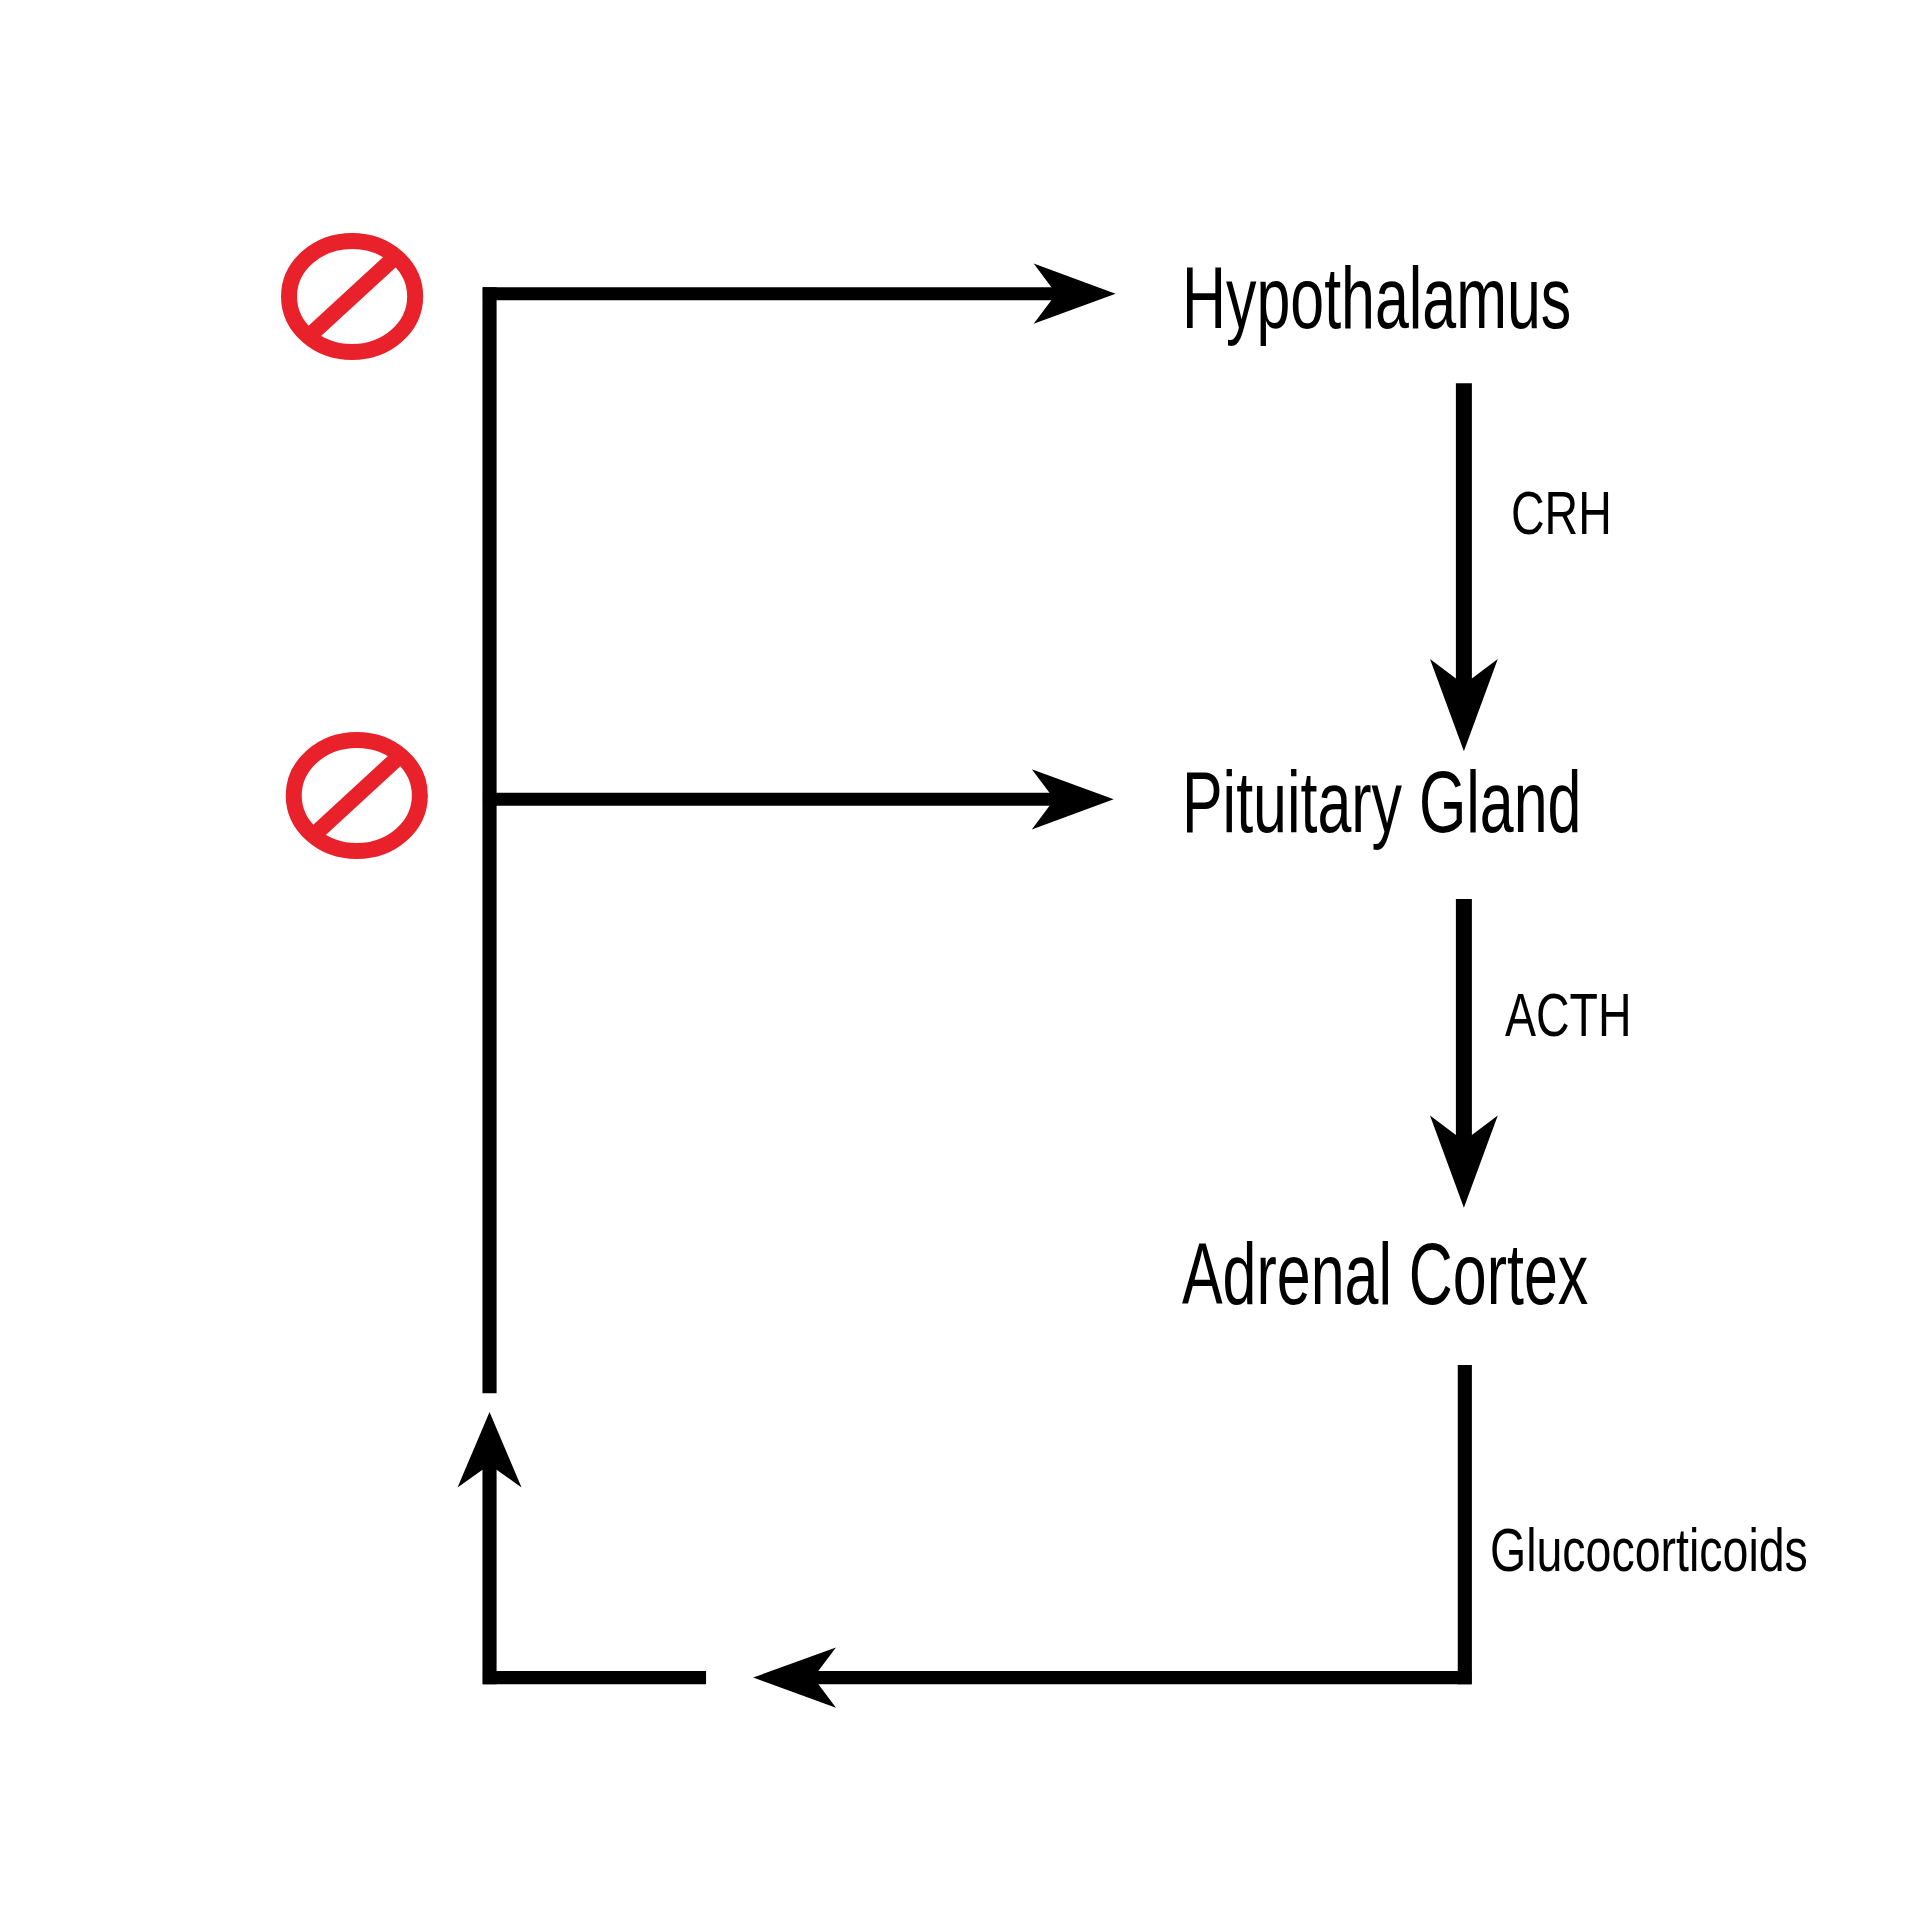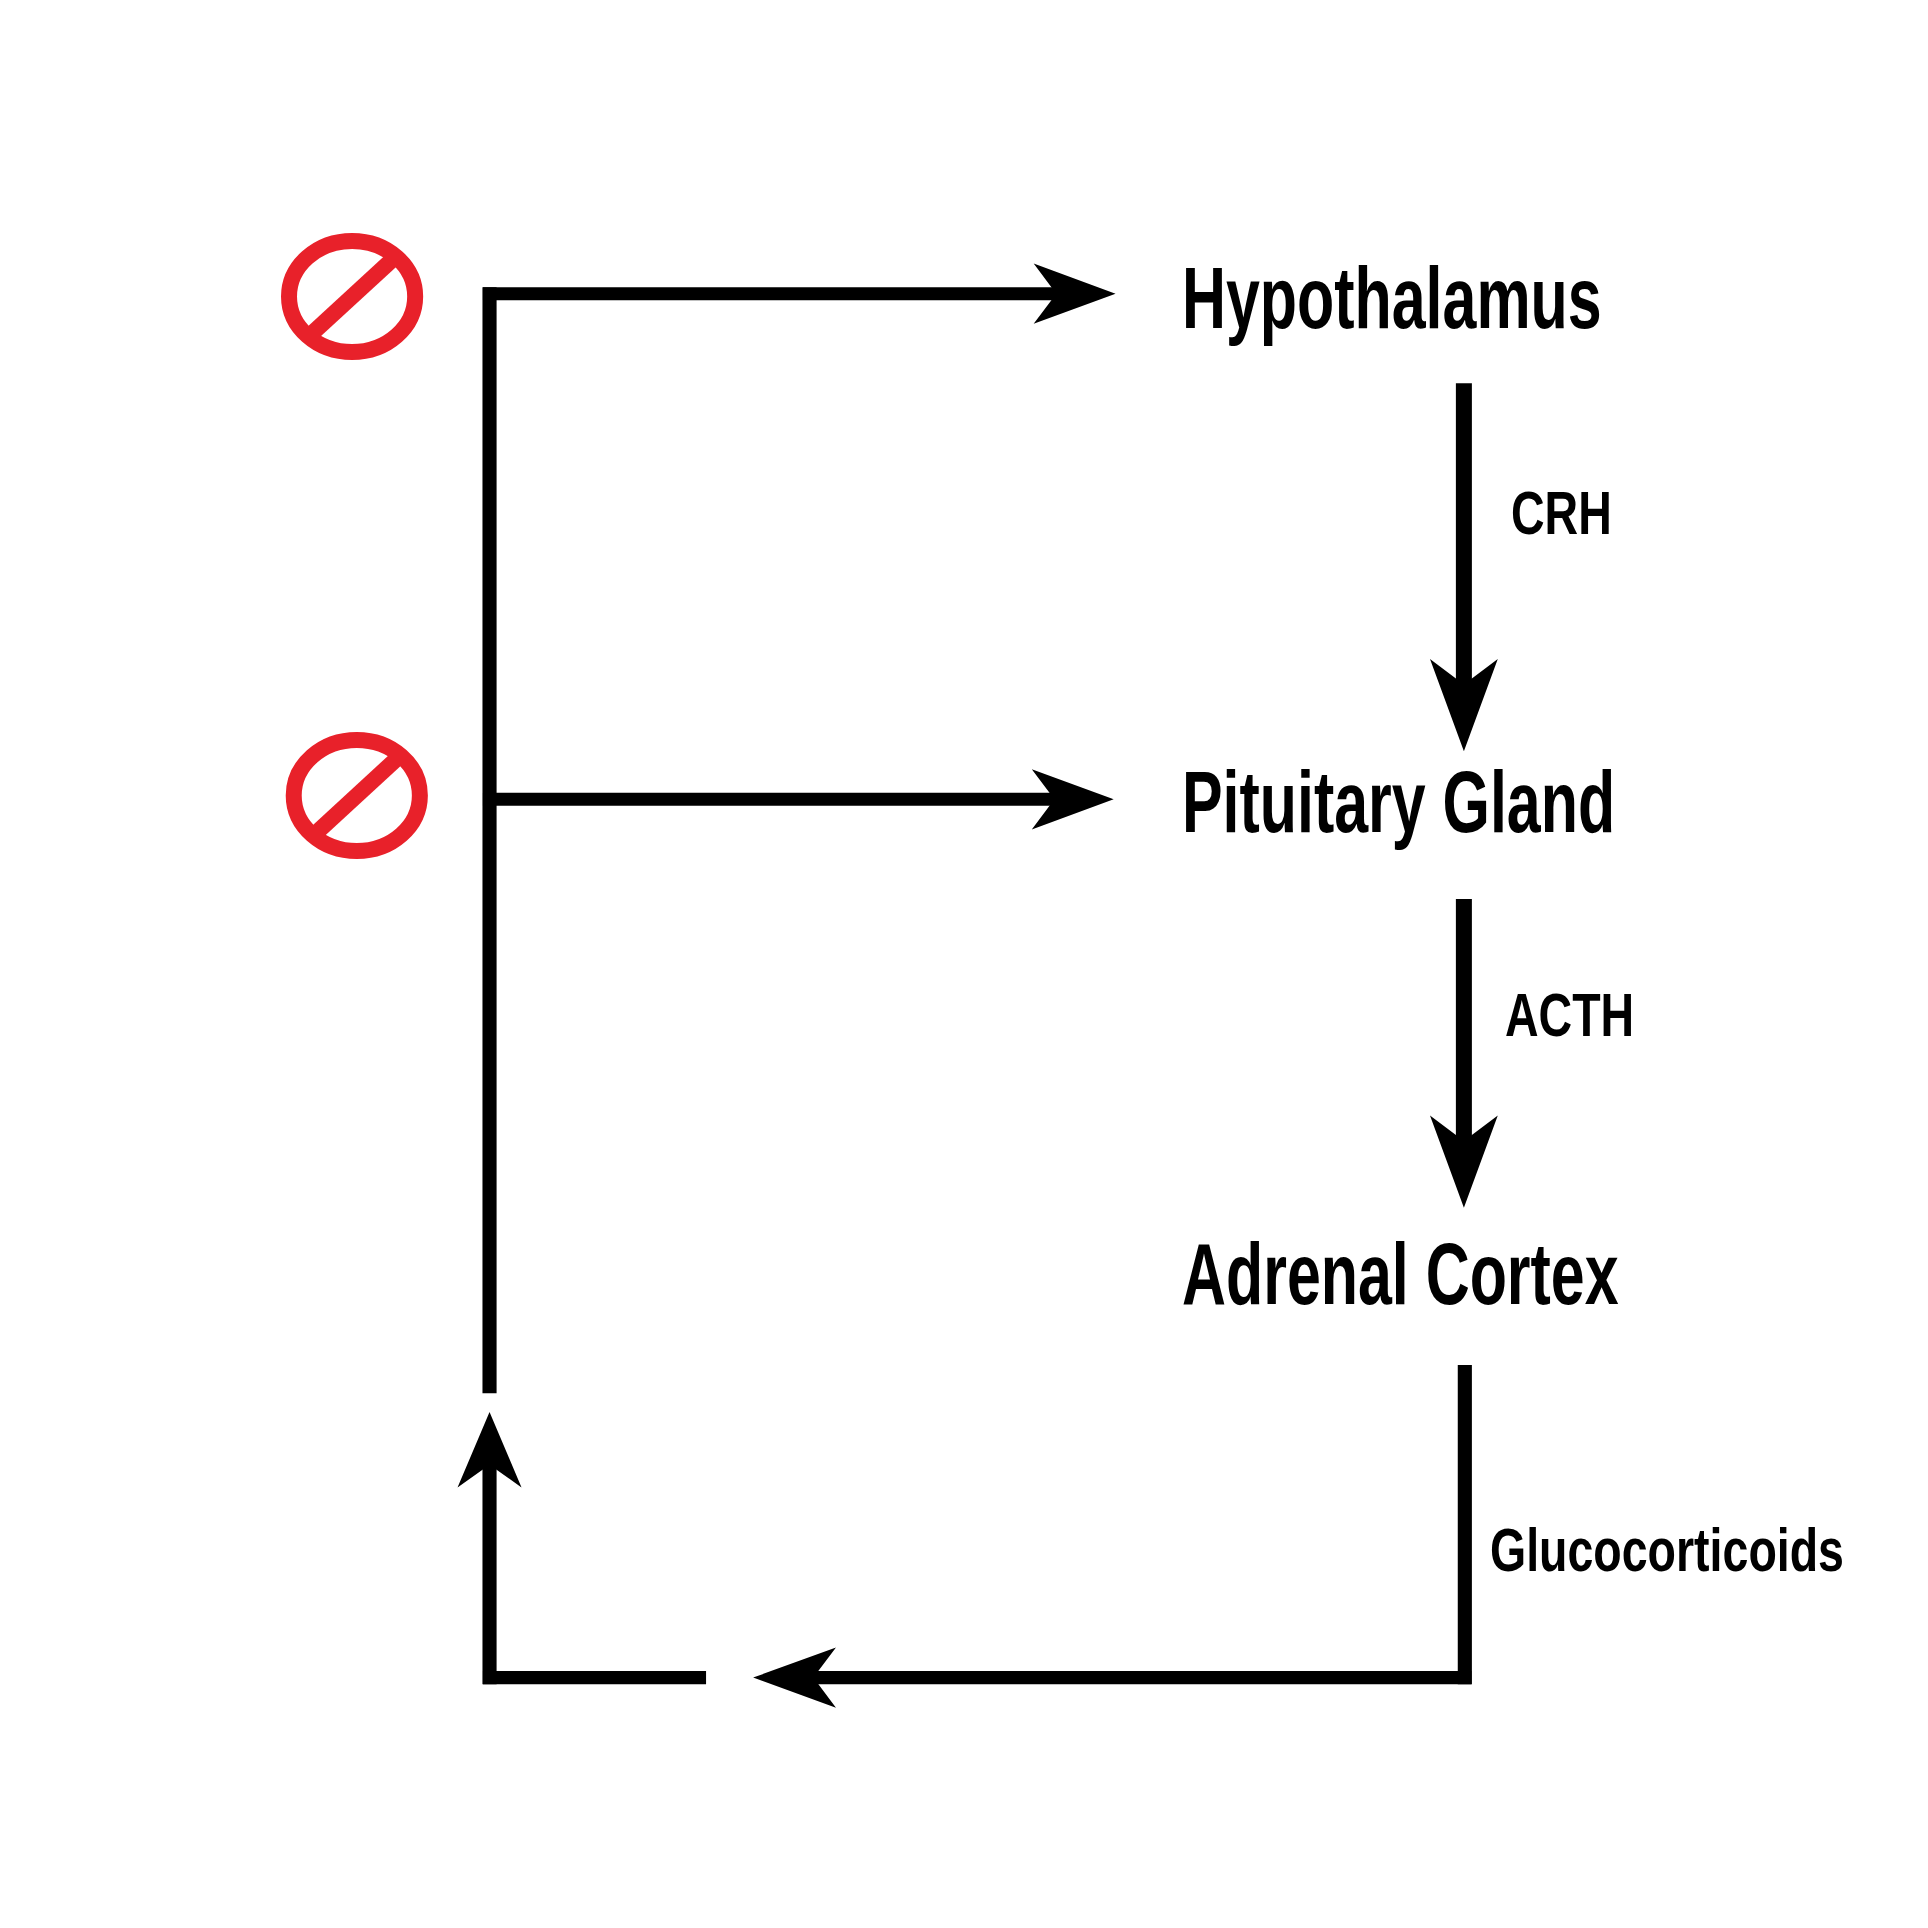--- a/index.html
+++ b/index.html
@@ -1,17 +1,17 @@
 <!DOCTYPE html>
 <html style="font-size:15px"><head>
 <meta charset="utf-8">
 <style>
   html,body{margin:0;padding:0;background:#ffffff;}
   body{width:1928px;height:1928px;font-family:"Liberation Sans","DejaVu Sans",sans-serif;}
-  .canvas{position:relative;width:1928px;height:1928px;background:#ffffff;overflow:hidden;font-weight:bold;}
+  .canvas{position:relative;width:1928px;height:1928px;background:#ffffff;overflow:hidden;}
   svg.layer{position:absolute;left:0;top:0;width:1928px;height:1928px;}
   .lbl{position:absolute;white-space:nowrap;color:#000;transform-origin:left center;line-height:1;}
   .lbl.big{font-size:87px;transform:translateY(-50%) scaleX(0.70);}
   .lbl.small{font-size:62px;transform:translateY(-50%) scaleX(0.75);}
   #lbl-hypothalamus{left:1182px;top:297px;}
   #lbl-pituitary{left:1182px;top:801px;}
   #lbl-adrenal{left:1182px;top:1273px;}
   #lbl-crh{left:1511px;top:513px;}
   #lbl-acth{left:1505px;top:1015px;}
   #lbl-gluco{left:1490px;top:1550px;}

